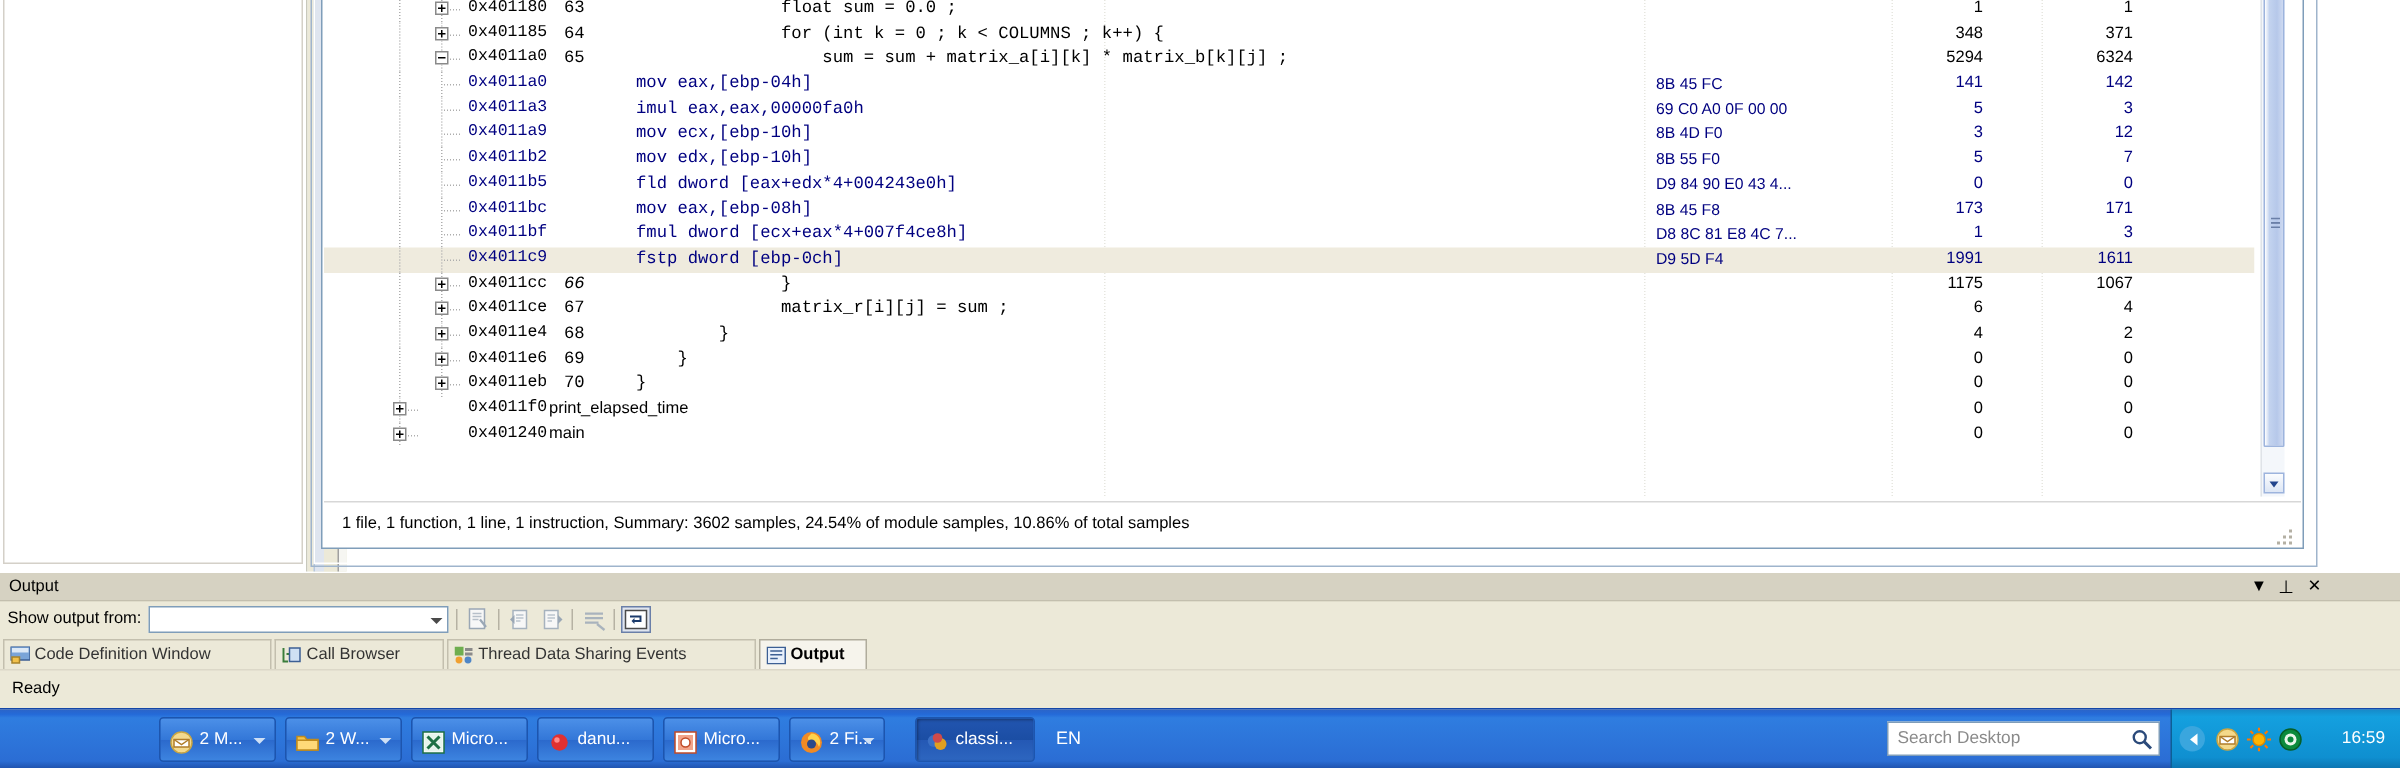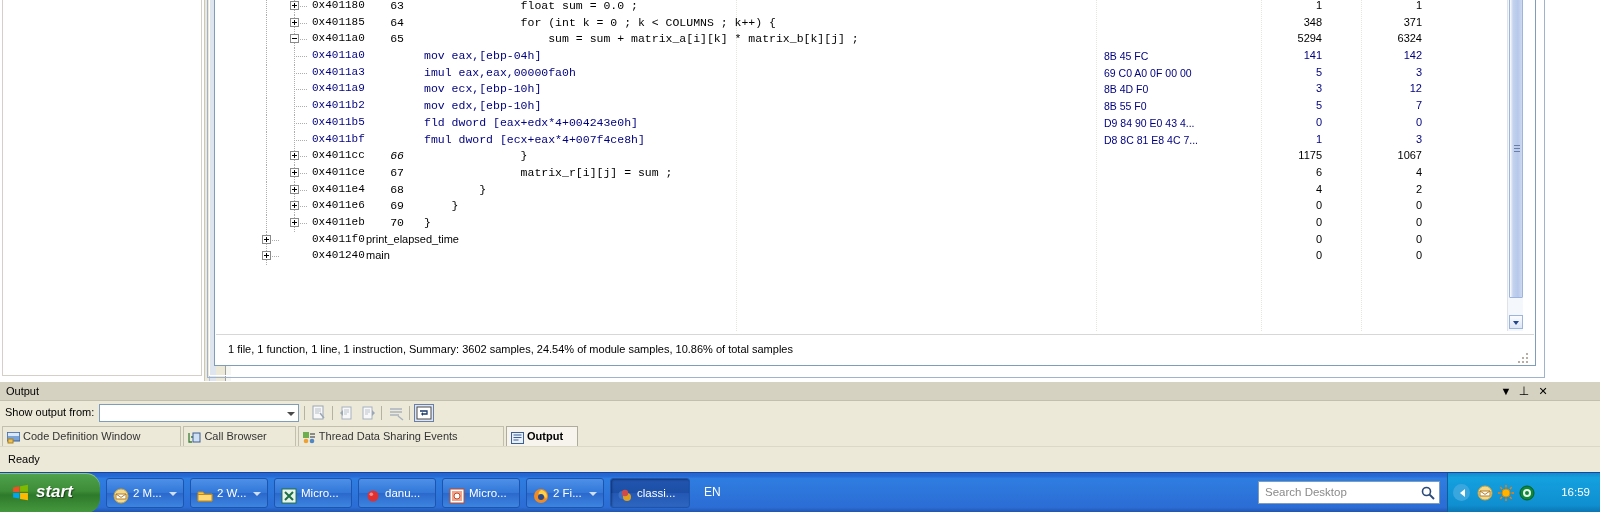--- a/index.html
+++ b/index.html
@@ -103,21 +103,21 @@
     background-image:linear-gradient(to right,#adadad 1px,transparent 1px);
     background-size:2px 1px;
   }
   .leaf-elbow{
     position:absolute;top:8px;width:11px;height:1px;
     background-image:linear-gradient(to right,#adadad 1px,transparent 1px);
     background-size:2px 1px;
   }
 
   .c-addr{position:absolute;top:1px;font-family:"Liberation Mono",monospace;font-size:11px;}
-  .c-line{position:absolute;top:1px;text-align:right;width:28px;font-family:"Liberation Mono",monospace;font-size:11.5px;}
+  .c-line{position:absolute;top:1px;width:28px;font-family:"Liberation Mono",monospace;font-size:11.5px;}
   .c-text{position:absolute;top:1px;font-family:"Liberation Mono",monospace;font-size:11.5px;white-space:pre;}
   .c-text.prop{font-family:"Liberation Sans",sans-serif;font-size:11px;}
   .c-bytes{position:absolute;top:2px;font-family:"Liberation Sans",sans-serif;font-size:10.5px;}
   .c-n1{position:absolute;top:1px;width:60px;text-align:right;font-family:"Liberation Sans",sans-serif;font-size:11px;}
   .c-n2{position:absolute;top:1px;width:60px;text-align:right;font-family:"Liberation Sans",sans-serif;font-size:11px;}
 
   .col-sep{
     position:absolute;top:0;width:1px;height:100%;
     background-image:linear-gradient(to bottom,#e6e6df 1px,transparent 1px);
     background-size:1px 2px;
@@ -410,26 +410,48 @@
             <div class="c-line" style="left: 160px;"></div>
             <div class="c-text" style="left: 208px;">fld dword [eax+edx*4+004243e0h]</div>
             <div class="c-bytes" style="left: 888px;">D9 84 90 E0 43 4...</div>
             <div class="c-n1" style="left: 1046px;">0</div>
             <div class="c-n2" style="left: 1146px;">0</div>
           </div>
           <div class="row">
             <div class="guide" style="left: 50px;"></div>
             <div class="guide" style="left: 78px;"></div>
             <div class="leaf-elbow" style="left: 80px;"></div>
+            <div class="c-addr" style="left: 96px;">0x4011bc</div>
+            <div class="c-line" style="left: 160px;"></div>
+            <div class="c-text" style="left: 208px;">mov eax,[ebp-08h]</div>
+            <div class="c-bytes" style="left: 888px;">8B 45 F8</div>
+            <div class="c-n1" style="left: 1046px;">173</div>
+            <div class="c-n2" style="left: 1146px;">171</div>
+          </div>
+          <div class="row">
+            <div class="guide" style="left: 50px;"></div>
+            <div class="guide" style="left: 78px;"></div>
+            <div class="leaf-elbow" style="left: 80px;"></div>
             <div class="c-addr" style="left: 96px;">0x4011bf</div>
             <div class="c-line" style="left: 160px;"></div>
             <div class="c-text" style="left: 208px;">fmul dword [ecx+eax*4+007f4ce8h]</div>
             <div class="c-bytes" style="left: 888px;">D8 8C 81 E8 4C 7...</div>
             <div class="c-n1" style="left: 1046px;">1</div>
             <div class="c-n2" style="left: 1146px;">3</div>
+          </div>
+          <div class="row hl">
+            <div class="guide" style="left: 50px;"></div>
+            <div class="guide" style="left: 78px;"></div>
+            <div class="leaf-elbow" style="left: 80px;"></div>
+            <div class="c-addr" style="left: 96px;">0x4011c9</div>
+            <div class="c-line" style="left: 160px;"></div>
+            <div class="c-text" style="left: 208px;">fstp dword [ebp-0ch]</div>
+            <div class="c-bytes" style="left: 888px;">D9 5D F4</div>
+            <div class="c-n1" style="left: 1046px;">1991</div>
+            <div class="c-n2" style="left: 1146px;">1611</div>
           </div>
           <div class="row src">
             <div class="guide" style="left: 50px;"></div>
             <div class="guide" style="left: 78px;"></div>
             <div class="exp plus" style="left: 74px;"></div>
             <div class="exp-stub" style="left: 84px;"></div>
             <div class="c-addr" style="left: 96px;">0x4011cc</div>
             <div class="c-line" style="left: 160px; font-style: italic;">66</div>
             <div class="c-text" style="left: 208px;">              }</div>
             <div class="c-bytes" style="left: 888px;"></div>
@@ -633,29 +655,20 @@
         </div>
       </div>
 
     <div class="statusbar">
       <div class="s">Ready</div>
     </div>
   </div>
 
   <div class="taskbar">
 
-    <div class="startbtn">
-      <svg class="flag" viewBox="0 0 16 16">
-        <path d="M1 3.2l6-1.1v5.4H1z" fill="#f25022"></path>
-        <path d="M7.6 2l7.4-1.3v6.7H7.6z" fill="#7fba00"></path>
-        <path d="M1 8.4h6v5.3L1 12.6z" fill="#00a4ef"></path>
-        <path d="M7.6 8.4H15v6.9L7.6 14z" fill="#ffb900"></path>
-      </svg>
-      <div class="ft">start</div>
-    </div>
 
     <div id="taskbuttons">
         <div class="tbtn" style="left: 106px; width: 78px;">
           <span class="ic"><svg width="16" height="16" viewBox="0 0 16 16">
               <circle cx="8" cy="8" r="7" fill="#f3d98e" stroke="#c9a543"></circle>
               <path d="M3 6h10v5H3z" fill="#fff" stroke="#b07d2a"></path>
               <path d="M3 6l5 3.4L13 6" fill="none" stroke="#b07d2a"></path>
             </svg></span>
           <span class="lb">2 M...</span>
           <span class="dd"></span>
@@ -684,21 +697,21 @@
           <span class="lb">danu...</span>
         </div>
         <div class="tbtn" style="left: 442px; width: 78px;">
           <span class="ic"><svg width="16" height="16" viewBox="0 0 16 16">
               <rect x="1" y="1" width="14" height="14" fill="#fff" stroke="#c14b28"></rect>
               <rect x="3" y="3" width="10" height="10" fill="#f2a48a"></rect>
               <circle cx="8" cy="8" r="3" fill="#fff" stroke="#c14b28"></circle>
             </svg></span>
           <span class="lb">Micro...</span>
         </div>
-        <div class="tbtn" style="left: 526px; width: 78px;">
+        <div class="tbtn" style="left: 526px; width: 64px;">
           <span class="ic"><svg width="16" height="16" viewBox="0 0 16 16">
               <circle cx="8" cy="8" r="7" fill="#f08a24"></circle>
               <path d="M8 2a6 6 0 0 1 5 9c-1-3-3-4-5-4S5 6 6 4z" fill="#ffd24a"></path>
               <circle cx="8" cy="9" r="3" fill="#2b4a8a"></circle>
             </svg></span>
           <span class="lb">2 Fi...</span>
           <span class="dd"></span>
         </div>
         <div class="tbtn active" style="left: 610px; width: 80px;">
           <span class="ic"><svg width="16" height="16" viewBox="0 0 16 16">

